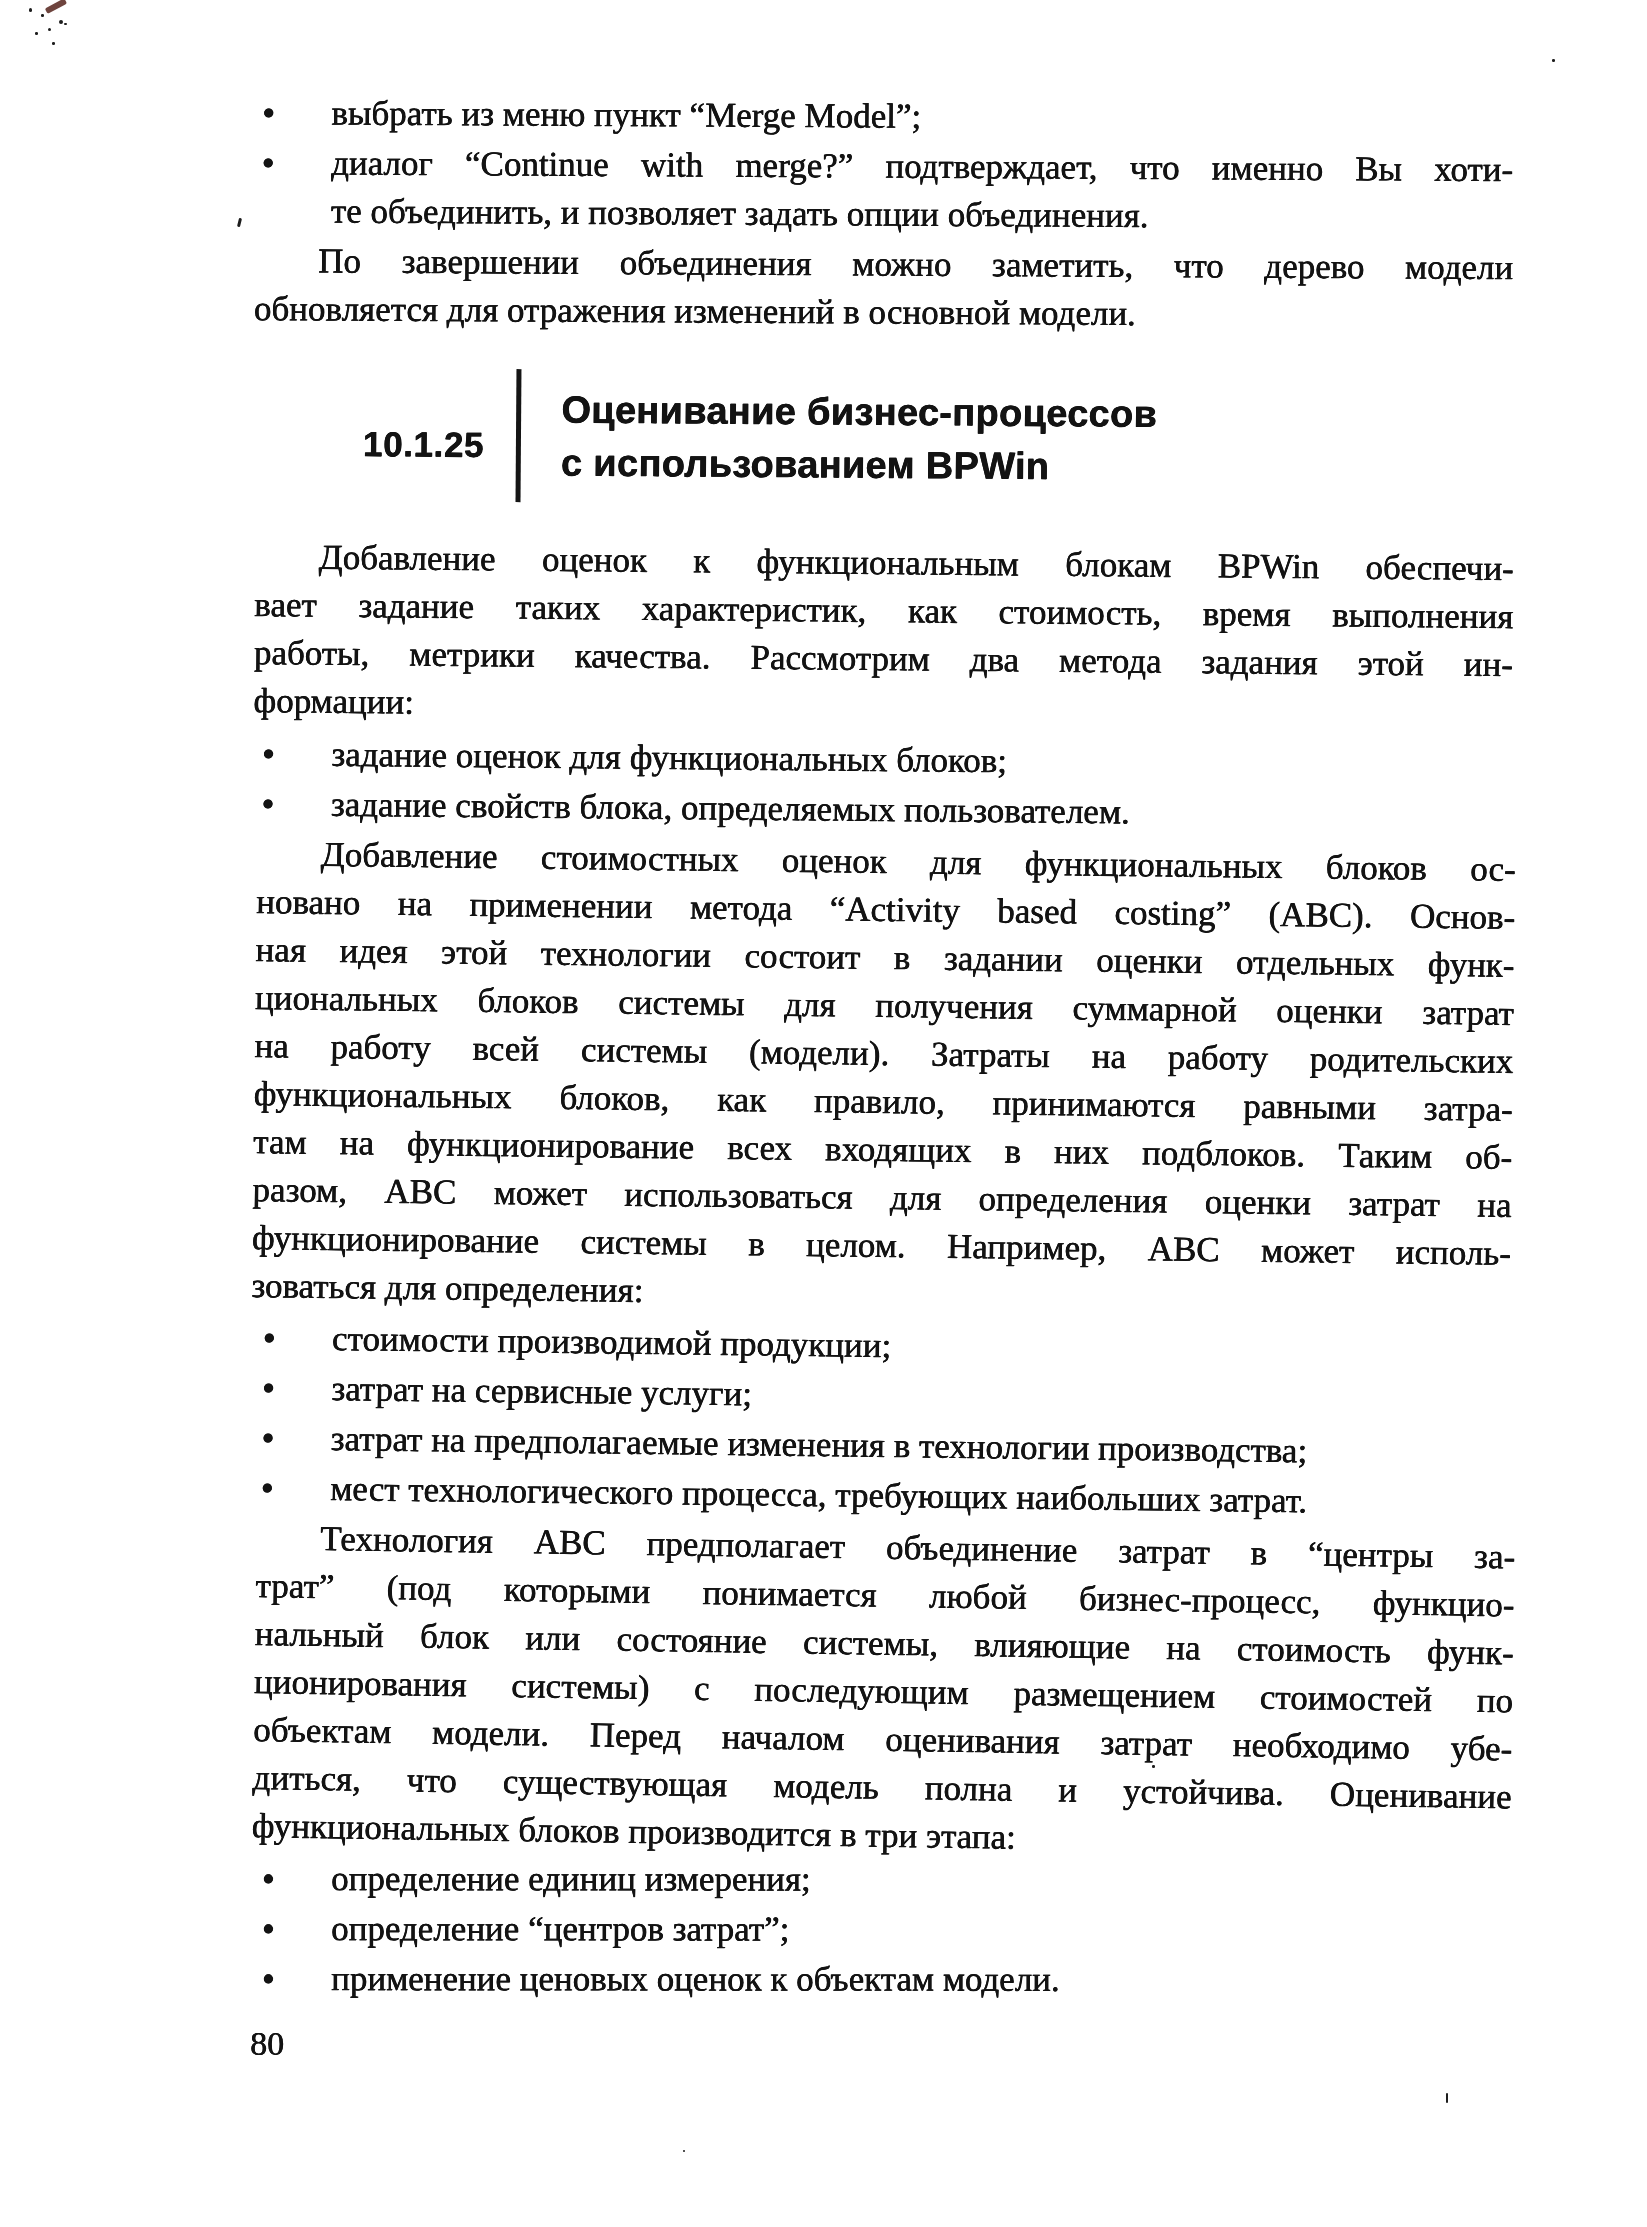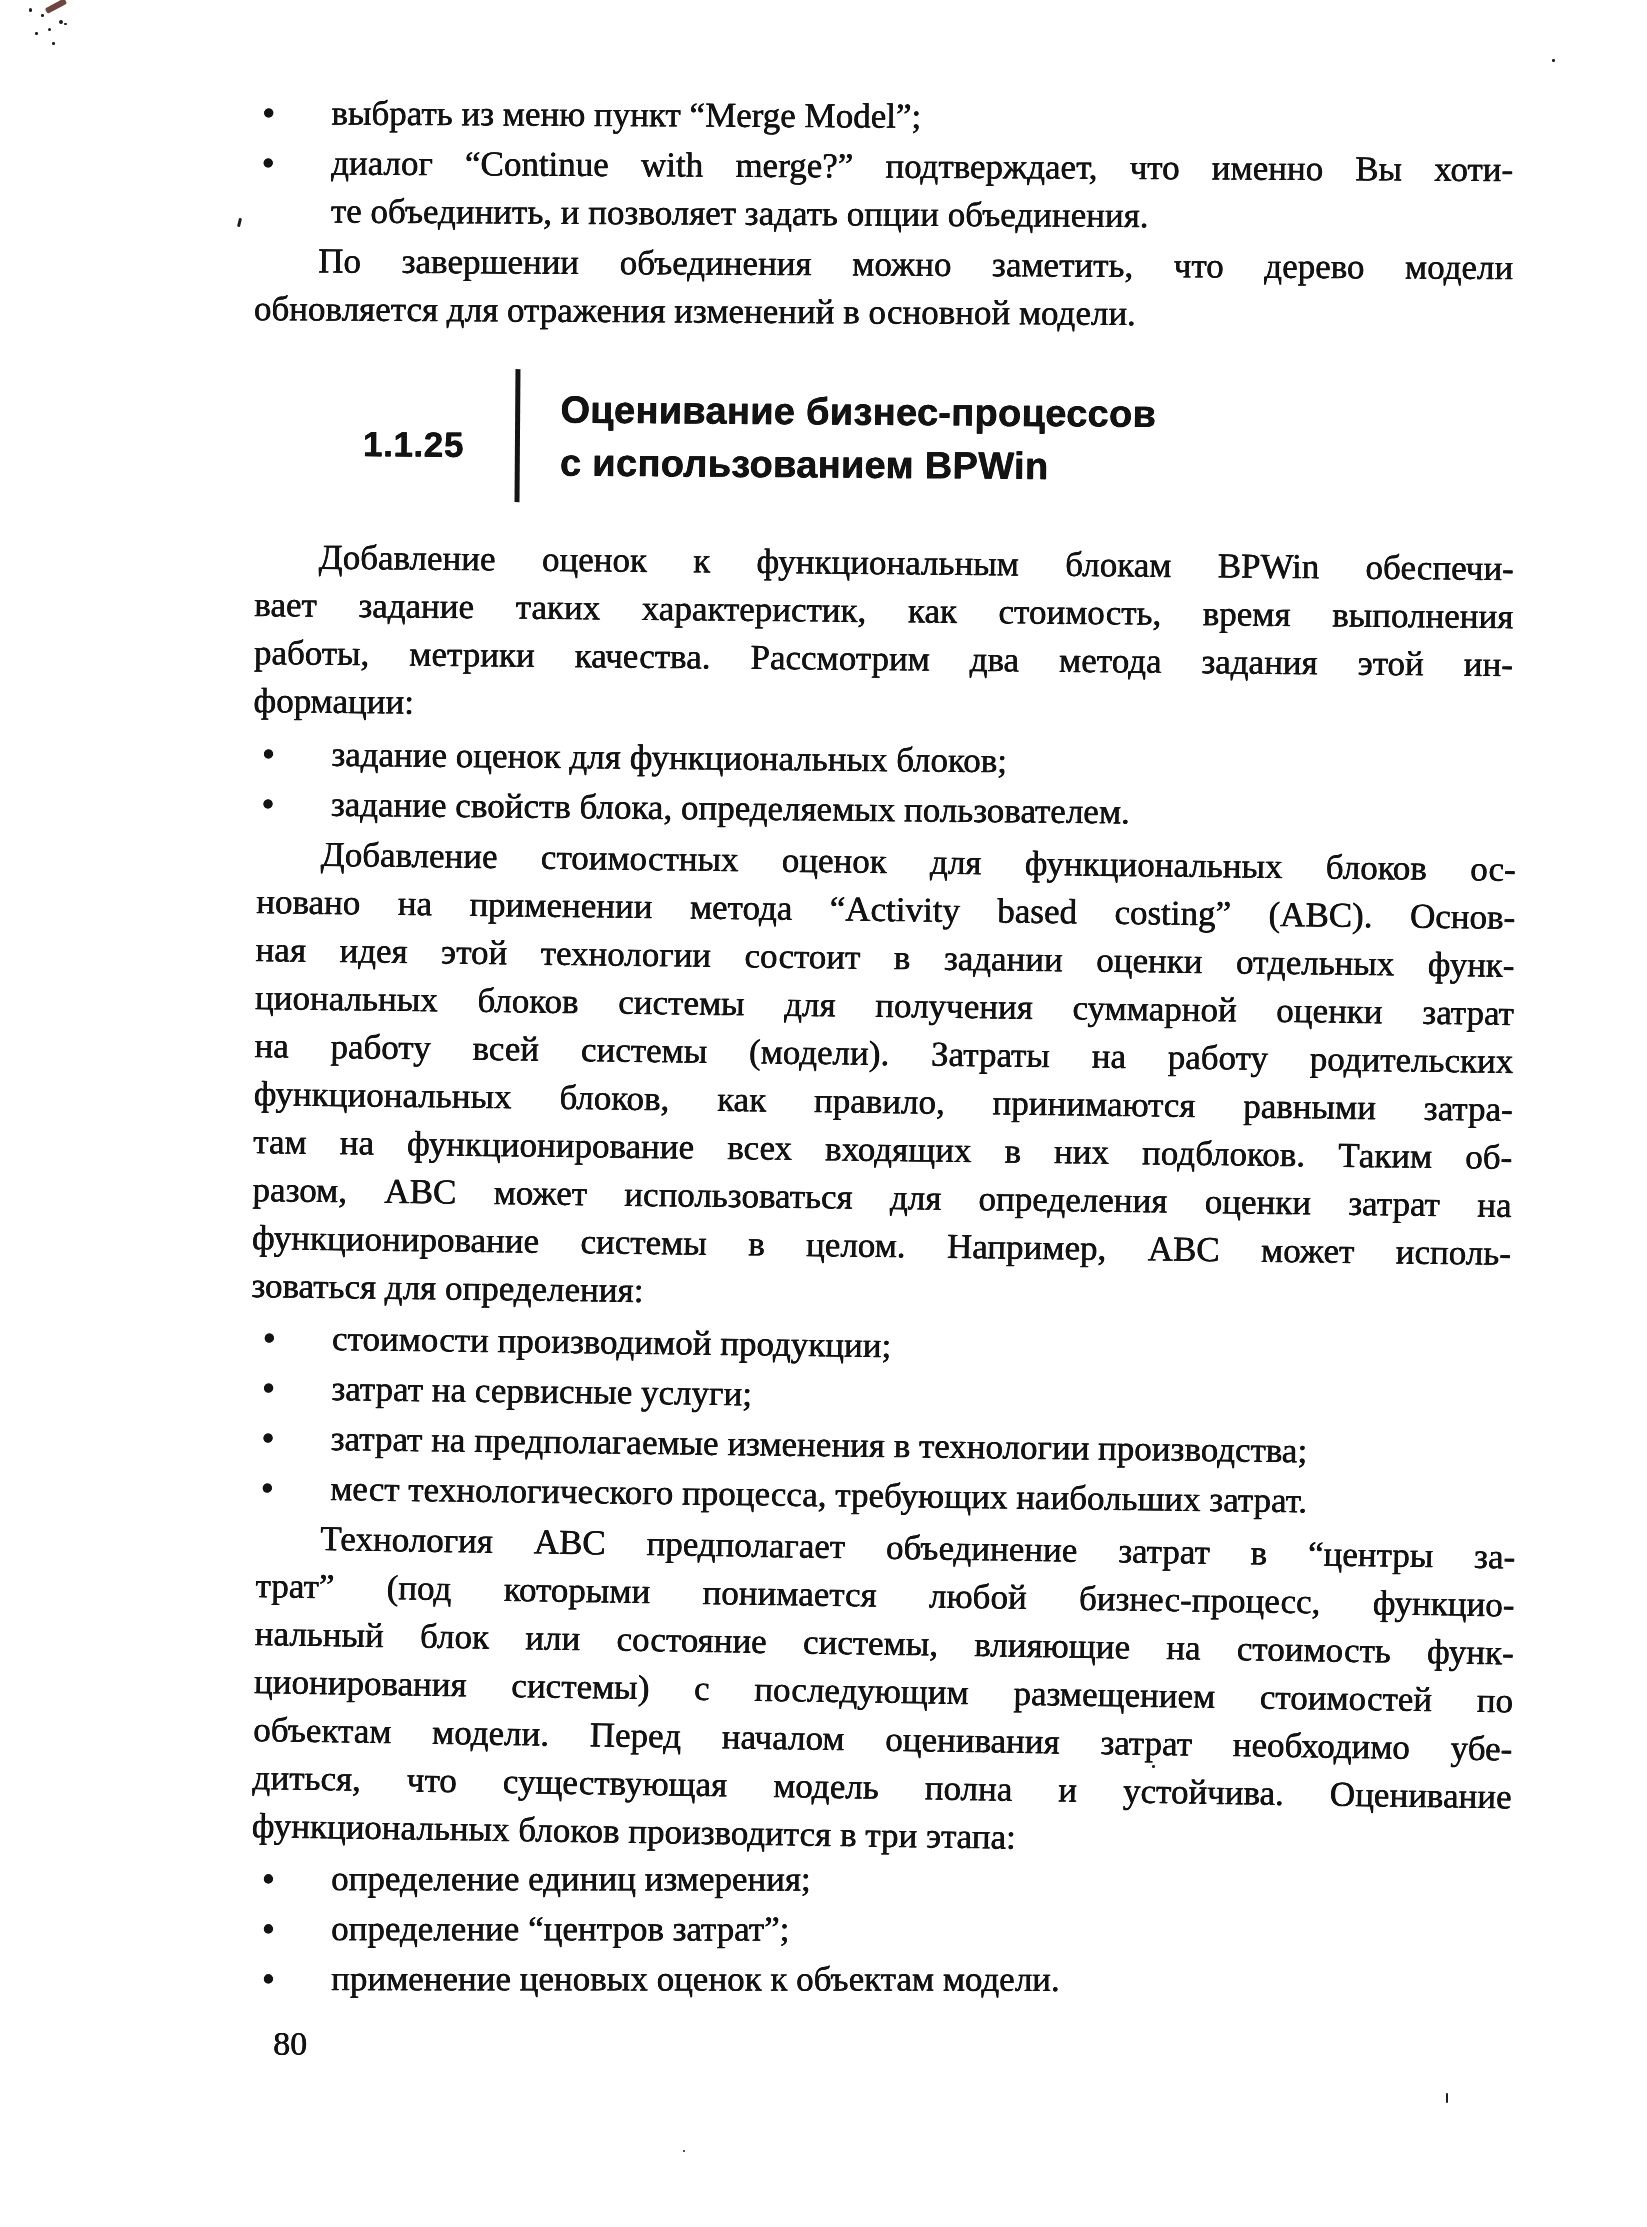--- a/index.html
+++ b/index.html
@@ -77,21 +77,21 @@
     margin: 0 40px 0 32px;
   }
   .sec-title {
     font-size: 38px;
     line-height: 53px;
     letter-spacing: 0.3px;
   }
 
   .page-number {
     position: absolute;
-    left: 273px;
+    left: 250px;
     top: 2020px;
     font-size: 34px;
     line-height: 48px;
   }
 
   
   .speck { position: absolute; background: #1d1d1d; border-radius: 50%; }
   .smudge { position: absolute; background: #55231c; opacity: 0.85; border-radius: 1.9px; }
 </style>
 </head>
@@ -130,21 +130,21 @@
         </div>
       </li>
     </ul>
 
     <div class="para ink m-merge-result t03">
       <div class="line jl indent">По завершении объединения можно заметить, что дерево модели</div>
       <div class="line">обновляется для отражения изменений в основной модели.</div>
     </div>
 
     <header class="section-heading m-heading t04">
-      <div class="sec-num ink">1.1.25</div>
+      <div class="sec-num ink">10.1.25</div>
       <div class="sec-bar"></div>
       <div class="sec-title ink">
         <div>Оценивание бизнес-процессов</div>
         <div>с использованием BPWin</div>
       </div>
     </header>
 
     <div class="para ink m-intro t05">
       <div class="line jl indent">Добавление оценок к функциональным блокам BPWin обеспечи-</div>
       <div class="line jl">вает задание таких характеристик, как стоимость, время выполнения</div>

